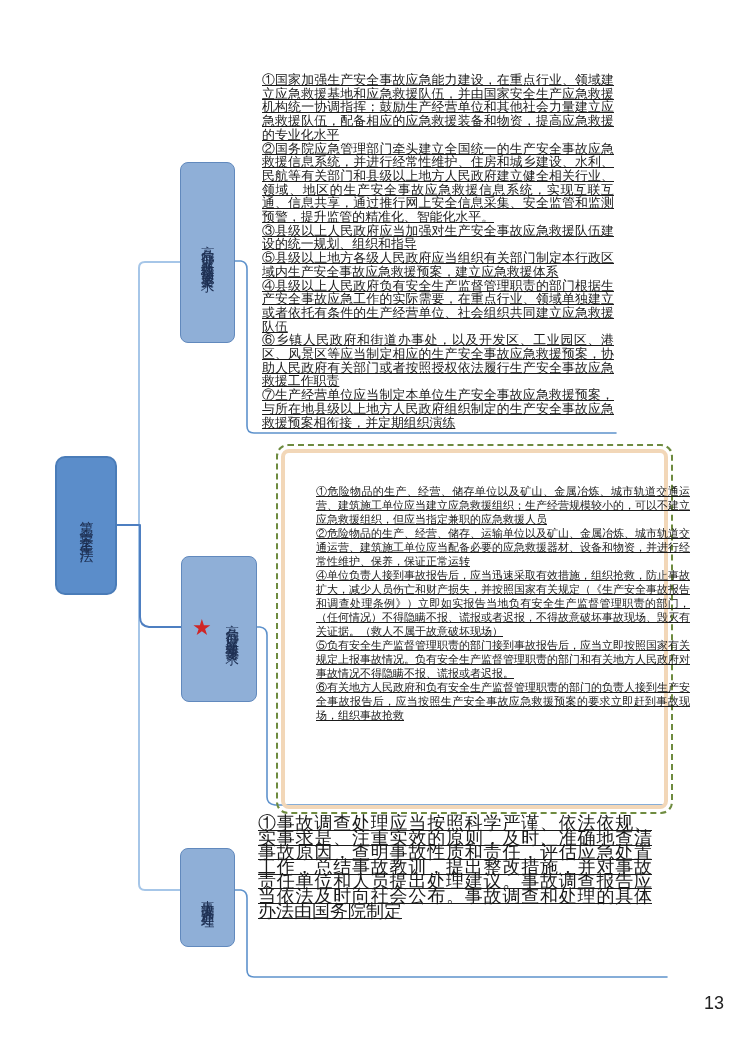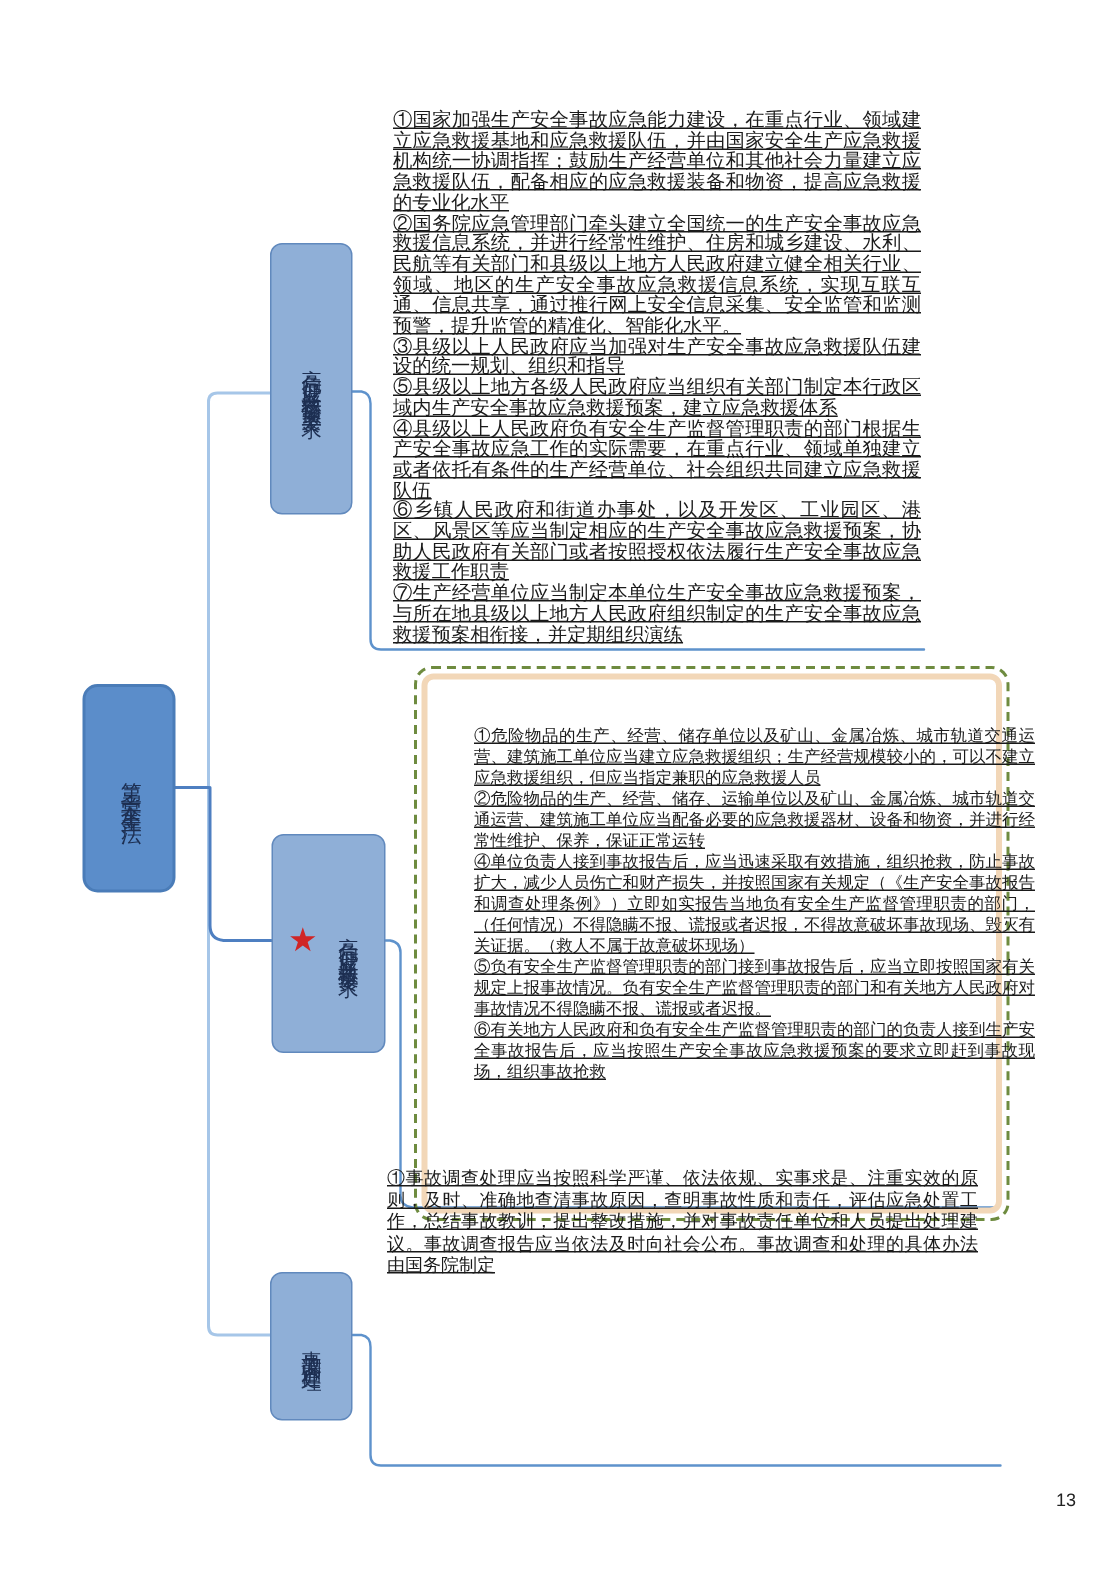--- a/index.html
+++ b/index.html
@@ -37,33 +37,33 @@
   .star{
     position:absolute; left:10px; top:50%; transform:translateY(-54%);
     color:var(--star-red); font-size:22px; line-height:1;
     font-family:"DejaVu Sans","Liberation Sans",sans-serif;
   }
 
   .tblock{position:absolute; z-index:2; }
   .tblock p{margin:0; padding:0; text-align:justify;text-decoration:underline;}
   #block1{left:262px; top:74px; width:352px; font-size:12.9px; line-height:13.7px;}
   #block2{left:289px; top:484px; width:374px; font-size:11px; line-height:14px;margin-left:27px;}
-  #block3{left:258px; top:778px; width:394px; font-size:12px; line-height:14.6px;}
+  #block3{left:258px; top:816px; width:394px; font-size:18px; line-height:14.6px;}
 
   #dashed-box{
     position:absolute; left:276px; top:444px; width:397px; height:370px; z-index:1;
     box-sizing:border-box; border:2px dashed var(--dash-border); border-radius:12px;
   }
   #tan-box{
     position:absolute; left:3px; top:3px; right:3px; bottom:3px;
     border:4px solid var(--tan-border); border-radius:8px;
   }
   #page-number{
     position:absolute; left:704px; top:993px; z-index:2;
-    font-size:12px; color:#222;
+    font-size:18px; color:#222;
     font-family:"Liberation Sans","DejaVu Sans",sans-serif;
   }
 </style>
 </head>
 <body>
 
 <div id="page">
 
   <svg class="connectors" viewBox="0 0 743 1052">
     <path class="p-trunk" d="M180,262 H145 Q139,262 139,268 V884 Q139,890 145,890 H180"></path>

